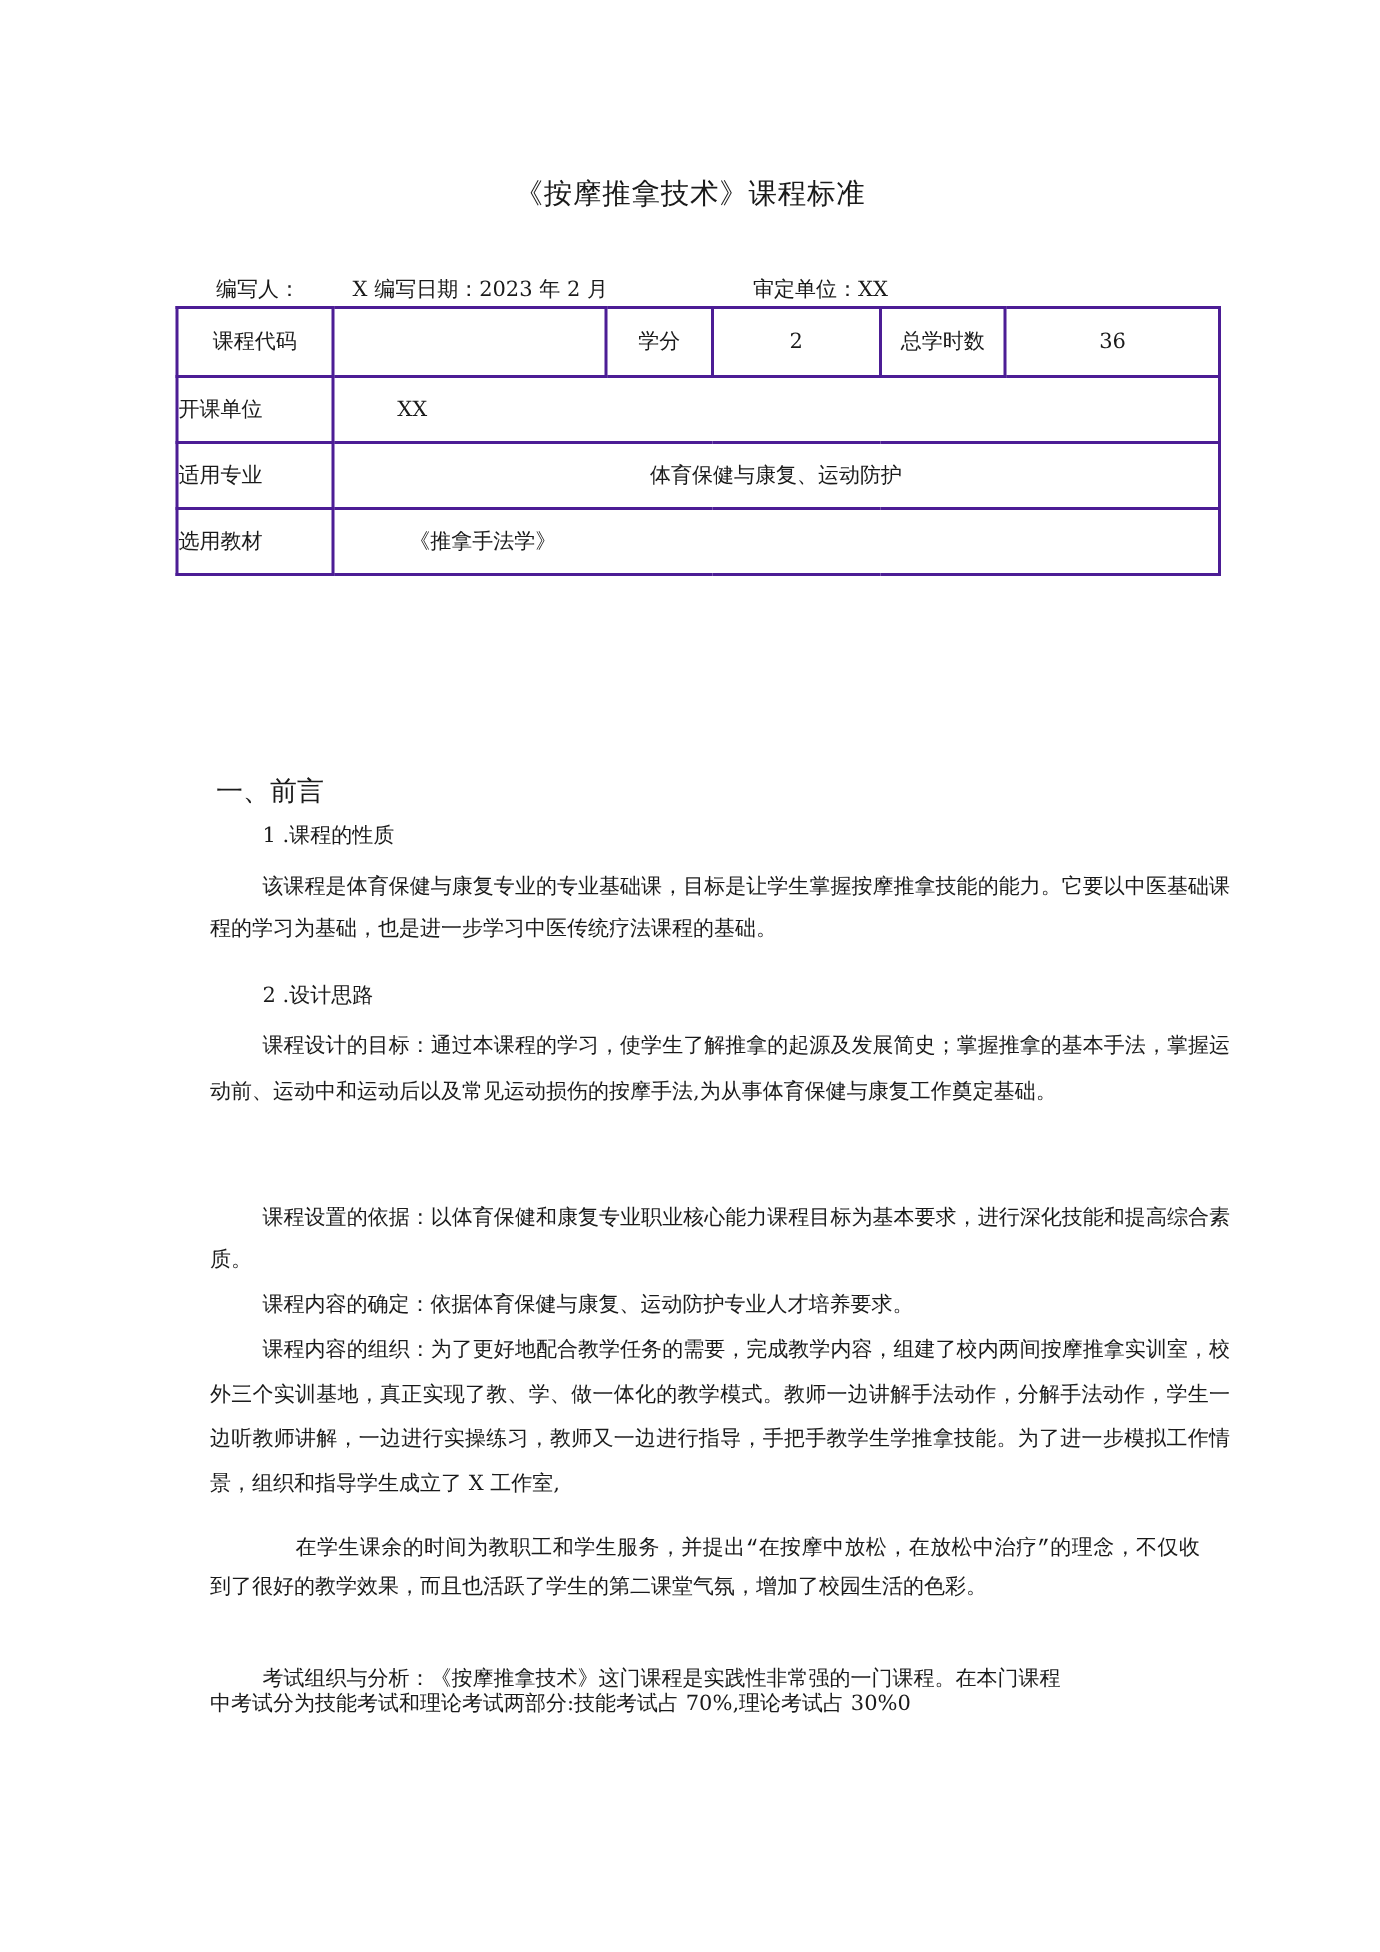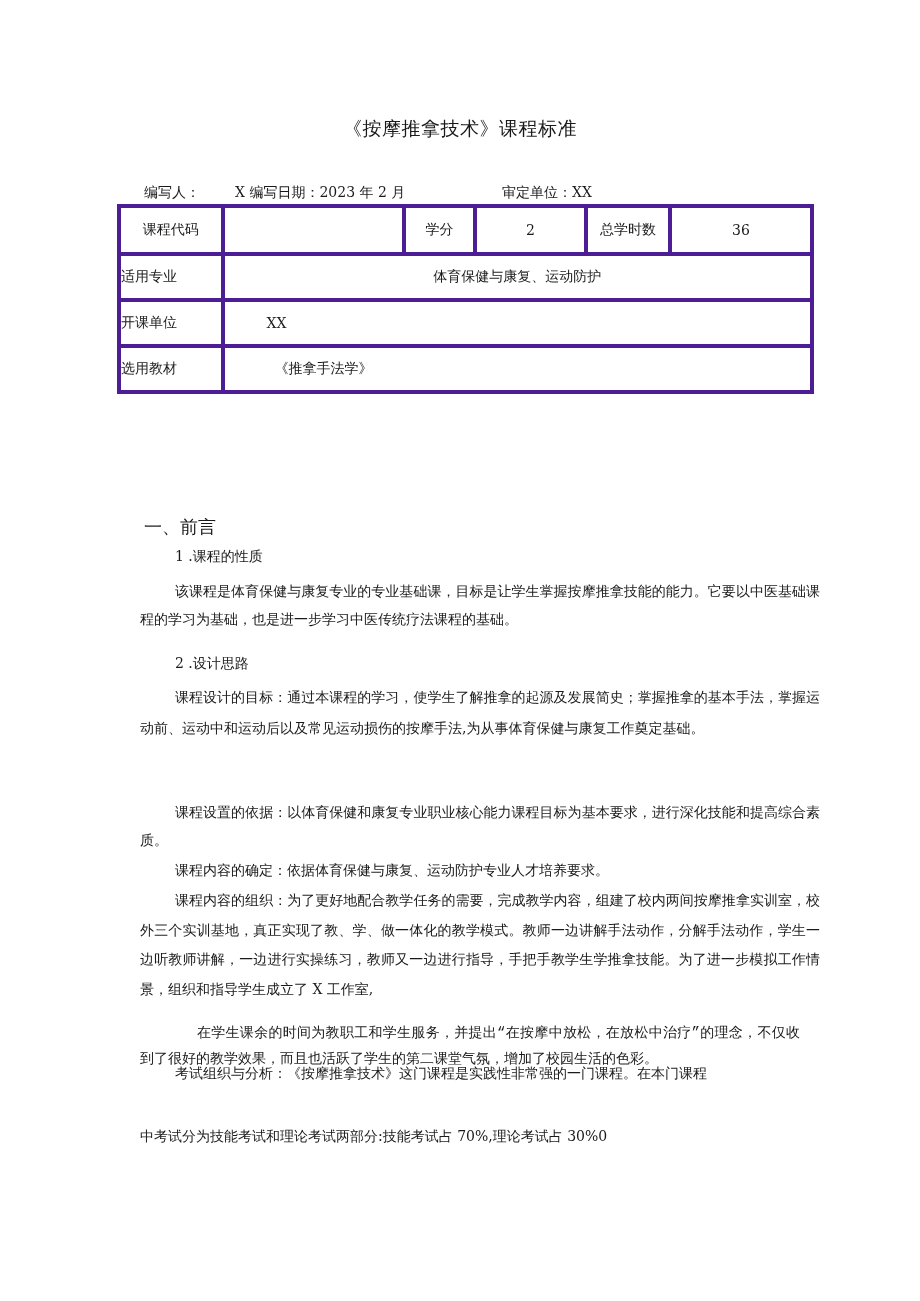--- a/index.html
+++ b/index.html
@@ -39,21 +39,21 @@
   .meta-line span { position: absolute; top: 0; white-space: nowrap; }
   .info-table {
     position: absolute;
     top: 204px;
     left: 117px;
     width: 697px;
     border-collapse: collapse;
     font-size: 14px;
   }
   .info-table td {
-    border: 4px solid #4c1d95;
+    border: 2px solid #4c1d95;
     padding: 0;
     vertical-align: middle;
     white-space: nowrap;
   }
   .info-table tr.r1 td { height: 44px; }
   .info-table tr.r td { height: 42px; }
   .c-center { text-align: center; }
   .c-left { text-align: left; padding-left: 0; }
   .indent-35 { padding-left: 35px !important; }
   .indent-40 { padding-left: 42px !important; }
@@ -107,26 +107,26 @@
     <tbody>
         <tr class="r1">
       <td class="c-center">课程代码</td>
       <td></td>
       <td class="c-center">学分</td>
       <td class="c-center">2</td>
       <td class="c-center">总学时数</td>
       <td class="c-center">36</td>
     </tr>
     <tr class="r">
+      <td class="c-left">开课单位</td>
+      <td colspan="5" class="c-left indent-40">XX</td>
+    </tr>
+    <tr class="r">
       <td class="c-left">适用专业</td>
       <td colspan="5" class="c-center">体育保健与康复、运动防护</td>
-    </tr>
-    <tr class="r">
-      <td class="c-left">开课单位</td>
-      <td colspan="5" class="c-left indent-40">XX</td>
     </tr>
     <tr class="r">
       <td class="c-left">选用教材</td>
       <td colspan="5" class="c-left indent-50">《推拿手法学》</td>
     </tr>
   </tbody>
     </table>
 
   <div class="h1">一、前言</div>
 
@@ -139,17 +139,17 @@
   <p class="para" style="top:682px; line-height:31px;">课程设计的目标：通过本课程的学习，使学生了解推拿的起源及发展简史；掌握推拿的基本手法，掌握运动前、运动中和运动后以及常见运动损伤的按摩手法,为从事体育保健与康复工作奠定基础。</p>
 
   <p class="para" style="top:798px;">课程设置的依据：以体育保健和康复专业职业核心能力课程目标为基本要求，进行深化技能和提高综合素质。</p>
 
   <p class="para" style="top:856px;">课程内容的确定：依据体育保健与康复、运动防护专业人才培养要求。</p>
 
   <p class="para" style="top:886px; line-height:29.5px;">课程内容的组织：为了更好地配合教学任务的需要，完成教学内容，组建了校内两间按摩推拿实训室，校外三个实训基地，真正实现了教、学、做一体化的教学模式。教师一边讲解手法动作，分解手法动作，学生一边听教师讲解，一边进行实操练习，教师又一边进行指导，手把手教学生学推拿技能。为了进一步模拟工作情景，组织和指导学生成立了 X 工作室,</p>
 
   <p class="para indent-big" style="top:1020px; width:660px;font-family:Liberation Mono, monospace;">在学生课余的时间为教职工和学生服务，并提出“在按摩中放松，在放松中治疗”的理念，不仅收到了很好的教学效果，而且也活跃了学生的第二课堂气氛，增加了校园生活的色彩。</p>
 
-  <p class="para" style="top:1059px;">考试组织与分析：《按摩推拿技术》这门课程是实践性非常强的一门课程。在本门课程</p>
+  <p class="para" style="top:1106px;font-family:Liberation Serif, serif;">考试组织与分析：《按摩推拿技术》这门课程是实践性非常强的一门课程。在本门课程</p>
 
   <p class="para noindent" style="top:1122px;">中考试分为技能考试和理论考试两部分:技能考试占 70%,理论考试占 30%0</p>
 
 </div>
 
 </body></html>

